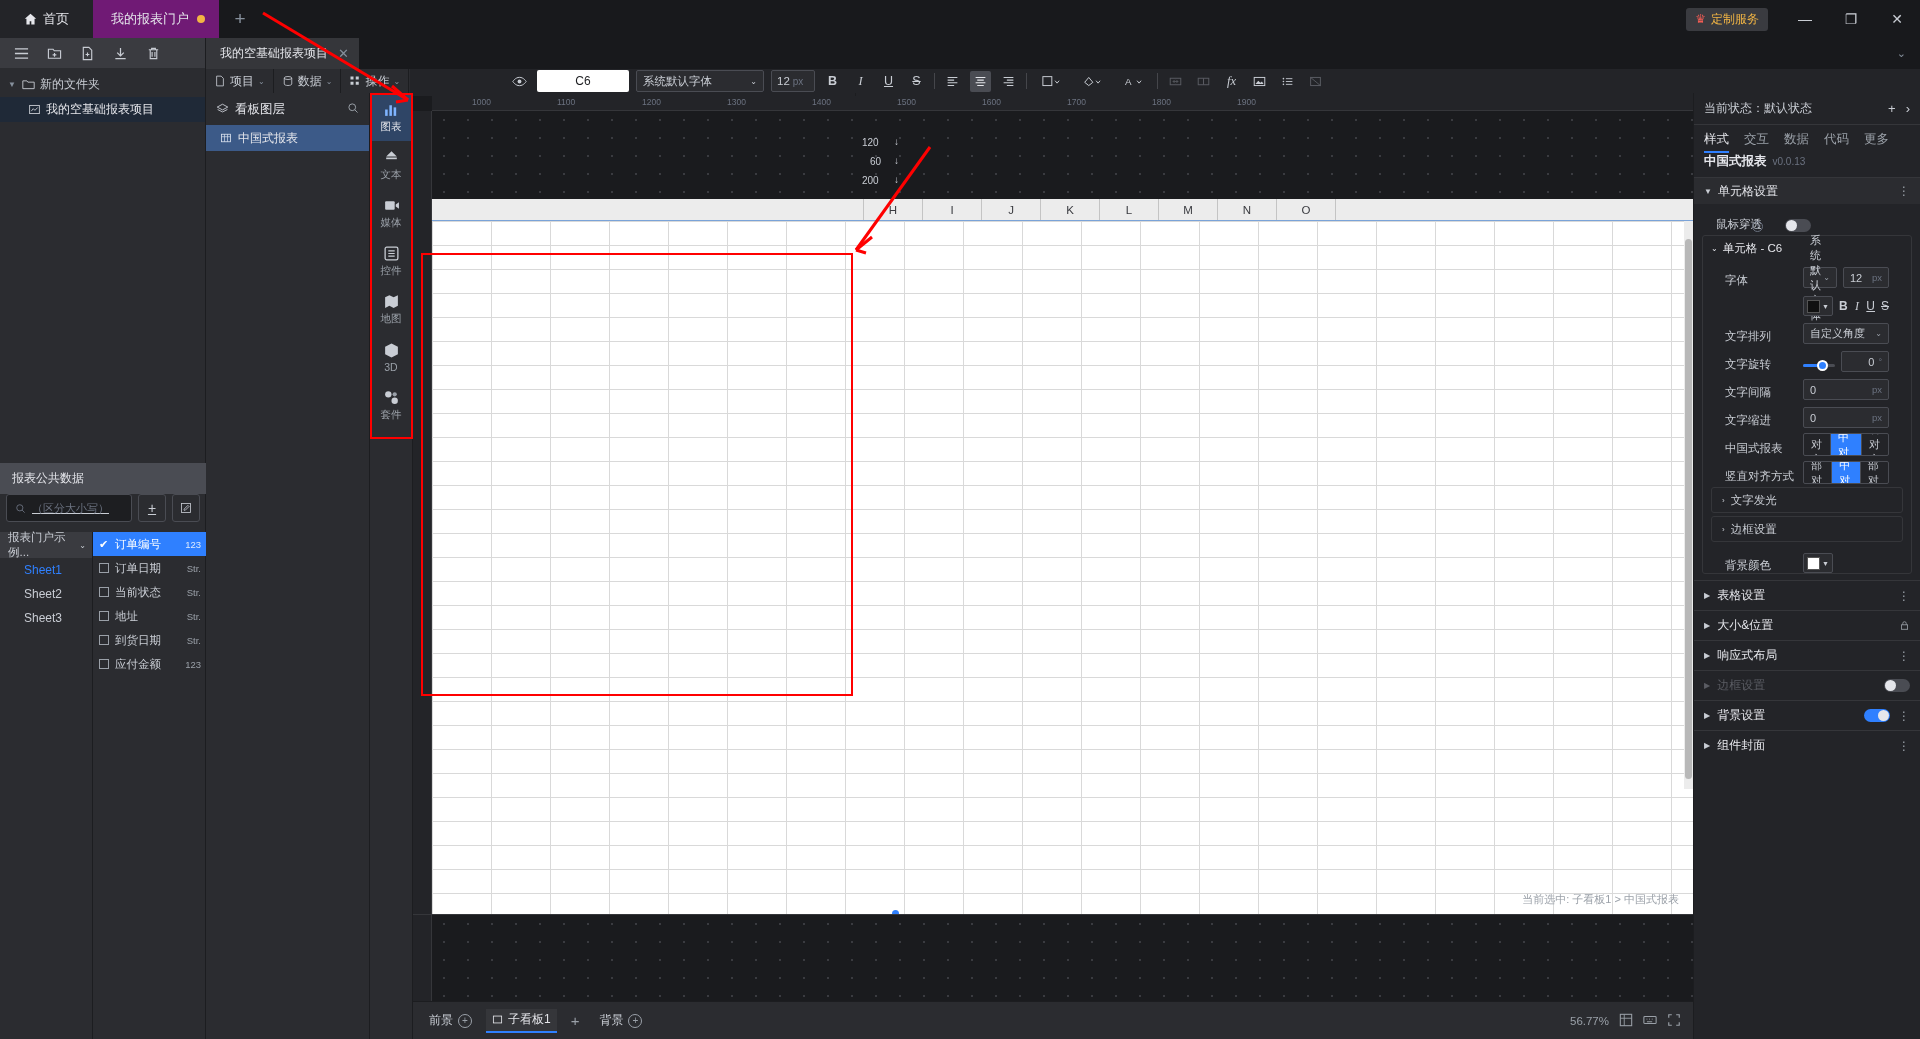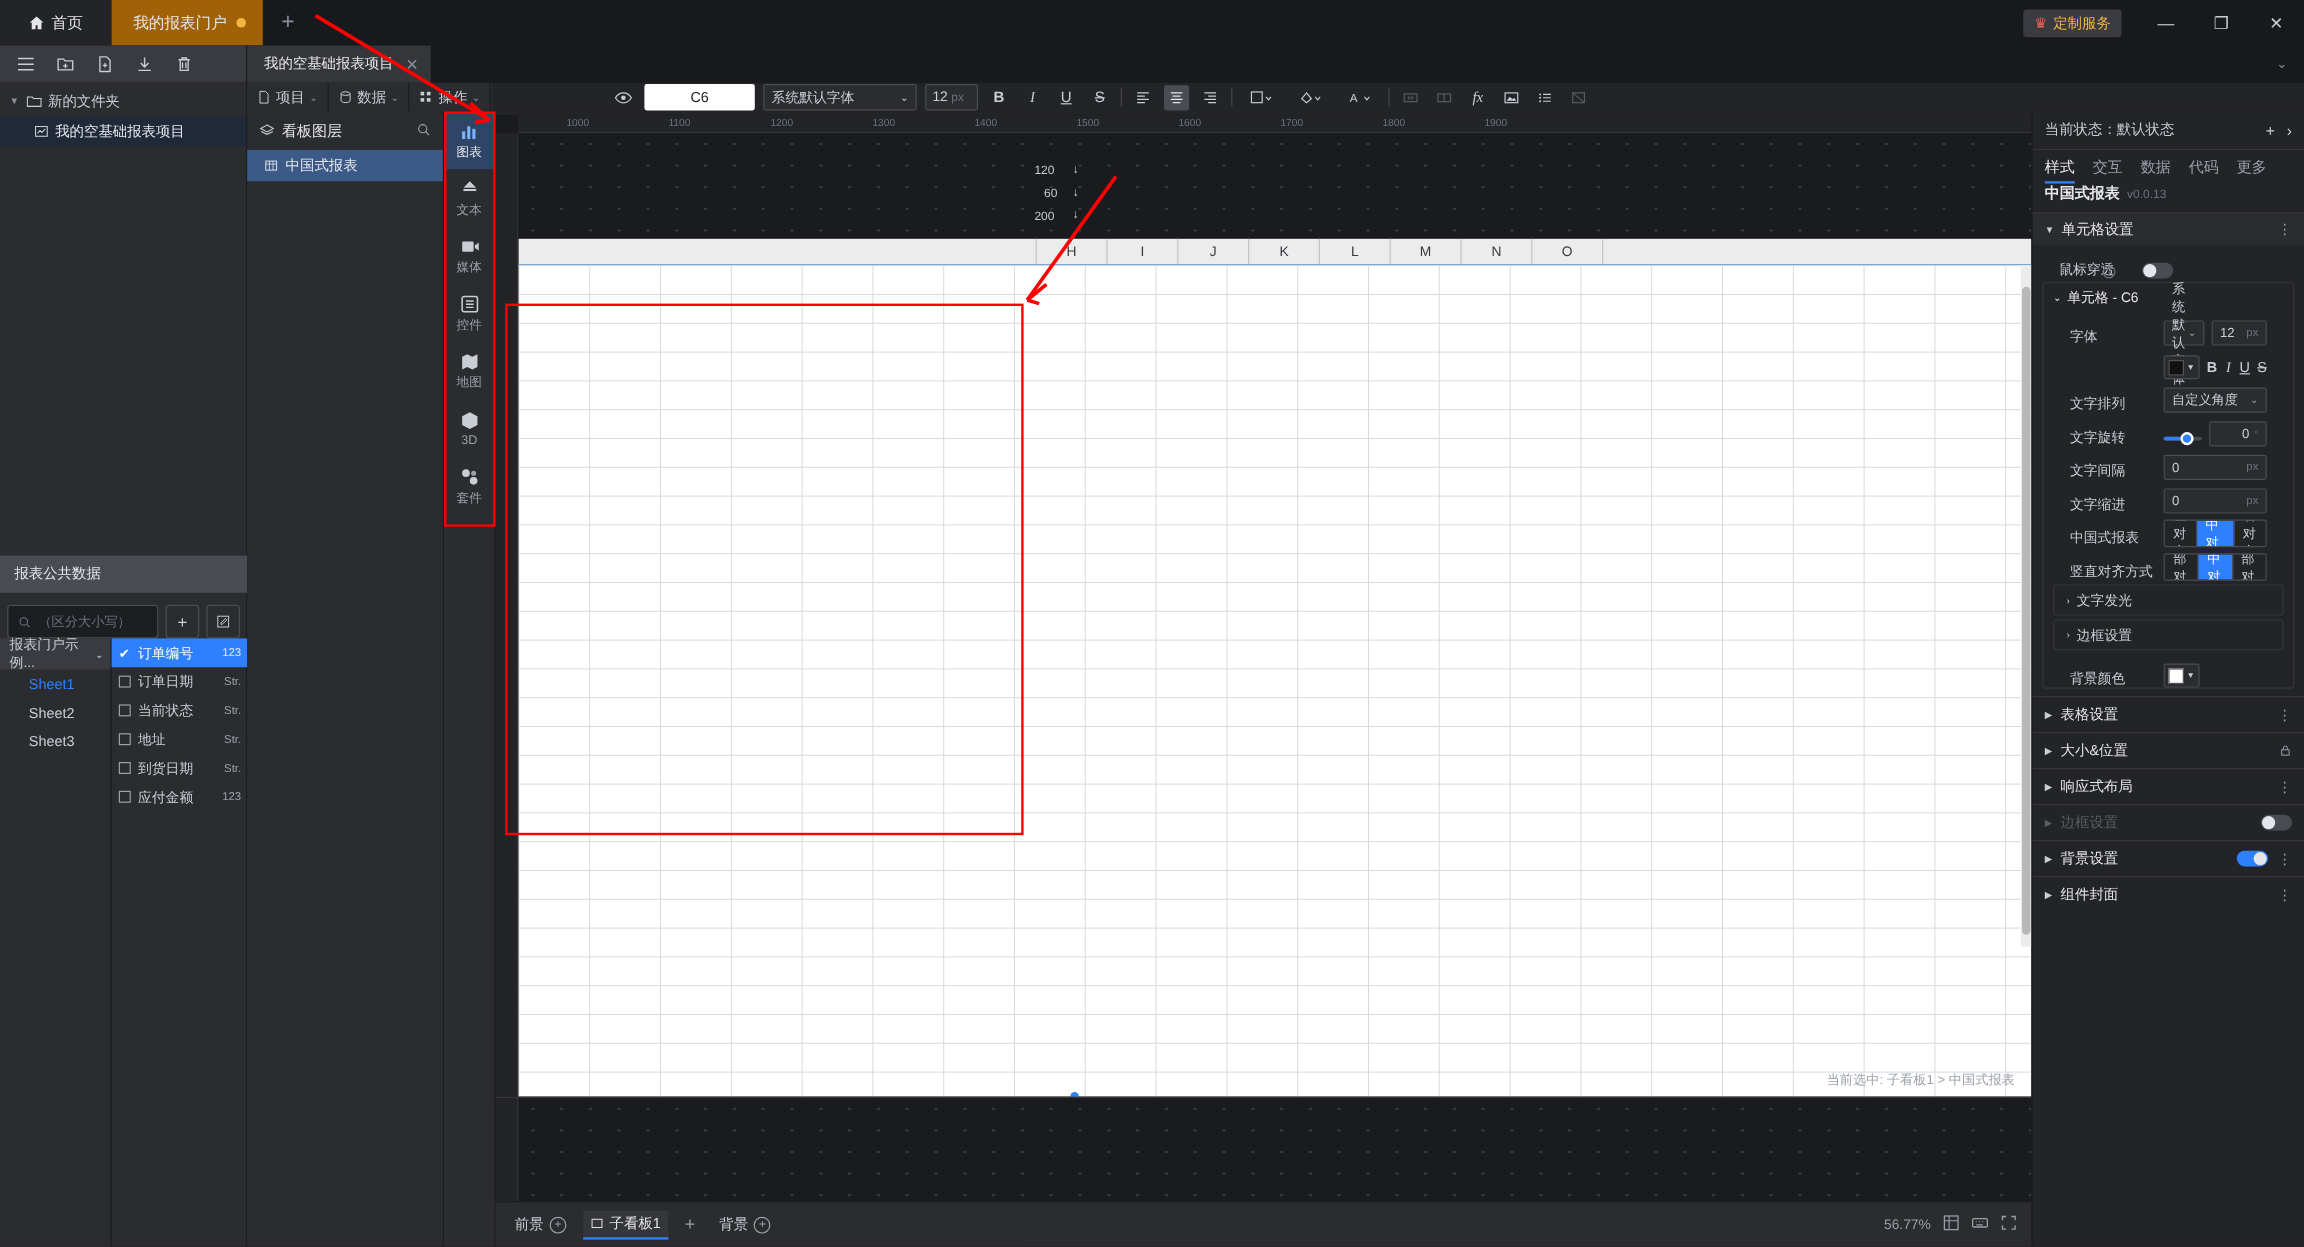--- a/index.html
+++ b/index.html
@@ -7,42 +7,42 @@
   body {
     background:#232428;
     font-family:"Liberation Sans","DejaVu Sans",sans-serif;
     font-size:12px; color:#c9cdd4; user-select:none;
   }
   .app { position:relative; width:1920px; height:1039px; }
 
   
   .titlebar { position:absolute; left:0; top:0; width:1920px; height:38px; background:#18191c; display:flex; align-items:flex-end; }
   .tab-home { width:93px; height:38px; background:#232428; display:flex; align-items:center; justify-content:center; gap:6px; color:#e5e6eb; font-size:13px; }
-  .tab-doc { height:38px; padding:0 14px 0 18px; background:#a16207; display:flex; align-items:center; gap:8px; color:#e5e6eb; font-size:13px; }
+  .tab-doc { height:38px; padding:0 14px 0 18px; background:#701a75; display:flex; align-items:center; gap:8px; color:#e5e6eb; font-size:13px; }
   .dot-modified { width:8px; height:8px; border-radius:50%; background:#f2b544; display:inline-block; }
   .tab-plus { width:42px; height:38px; display:flex; align-items:center; justify-content:center; color:#86909c; font-size:19px; }
   .tb-right { margin-left:auto; display:flex; align-items:center; height:38px; }
   .vip-badge { display:flex; align-items:center; gap:5px; background:#3a3b40; border-radius:3px; padding:3px 9px; margin-right:14px; }
   .vip-badge .crown { color:#f25c54; font-size:12px; }
   .vip-badge .txt { color:#f2b544; font-size:12px; }
   .win-btn { width:46px; height:38px; display:flex; align-items:center; justify-content:center; color:#c9cdd4; font-size:14px; }
 
   
   .leftpanel { position:absolute; left:0; top:38px; width:206px; height:1001px; background:#2b2c30; border-right:1px solid #1c1d20; }
   .lp-toolbar { height:30px; background:#3a3b40; display:flex; align-items:center; gap:2px; padding:0 6px; }
   .lp-tool { width:31px; height:26px; display:flex; align-items:center; justify-content:center; color:#c9cdd4; }
   .lp-tool svg { width:15px; height:15px; }
   .lp-tree { padding-top:4px; }
   .tree-row { height:25px; display:flex; align-items:center; gap:5px; padding-left:8px; color:#c9cdd4; font-size:12px; }
   .tree-row.child { padding-left:28px; }
   .tree-row.selected { background:#1f2937; color:#e5e6eb; }
   .caret { font-size:8px; color:#86909c; width:9px; }
 
   .lp-common { position:absolute; left:0; top:425px; width:206px; height:31px; background:#4a4c53; display:flex; align-items:center; padding-left:12px; color:#e5e6eb; font-size:12px; }
-  .lp-search { position:absolute; left:0; top:456px; width:206px; height:38px; display:flex; align-items:flex-end; gap:6px; padding:0 6px; }
+  .lp-search { position:absolute; left:0; top:456px; width:206px; height:38px; display:flex; align-items:flex-start; gap:6px; padding:0 6px;text-decoration:underline; }
   .lp-search .field { flex:1; height:28px; background:#1d1e21; border:1px solid #4a4c53; border-radius:3px; display:flex; align-items:center; gap:6px; padding:0 8px; color:#6b7280; font-size:11px; }
   .sq-btn { width:28px; height:28px; border:1px solid #4a4c53; border-radius:3px; display:flex; align-items:center; justify-content:center; color:#c9cdd4; font-size:14px; background:#2b2c30; }
   .lp-ds { position:absolute; left:0; top:494px; width:206px; bottom:0; display:flex; }
   .ds-sheets { width:93px; background:#2b2c30; border-right:1px solid #1c1d20; }
   .ds-sel { height:26px; display:flex; align-items:center; justify-content:space-between; padding:0 6px 0 8px; background:#3a3b40; color:#c9cdd4; font-size:11.5px; }
   .sheet { height:24px; display:flex; align-items:center; padding-left:24px; font-size:12px; color:#c9cdd4; }
   .sheet.active { color:#2f80ff; }
   .ds-fields { flex:1; }
   .fld { height:24px; display:flex; align-items:center; gap:6px; padding:0 5px 0 6px; font-size:11.5px; color:#c9cdd4; }
   .fld.checked { background:#2f80ff; color:#fff; }

